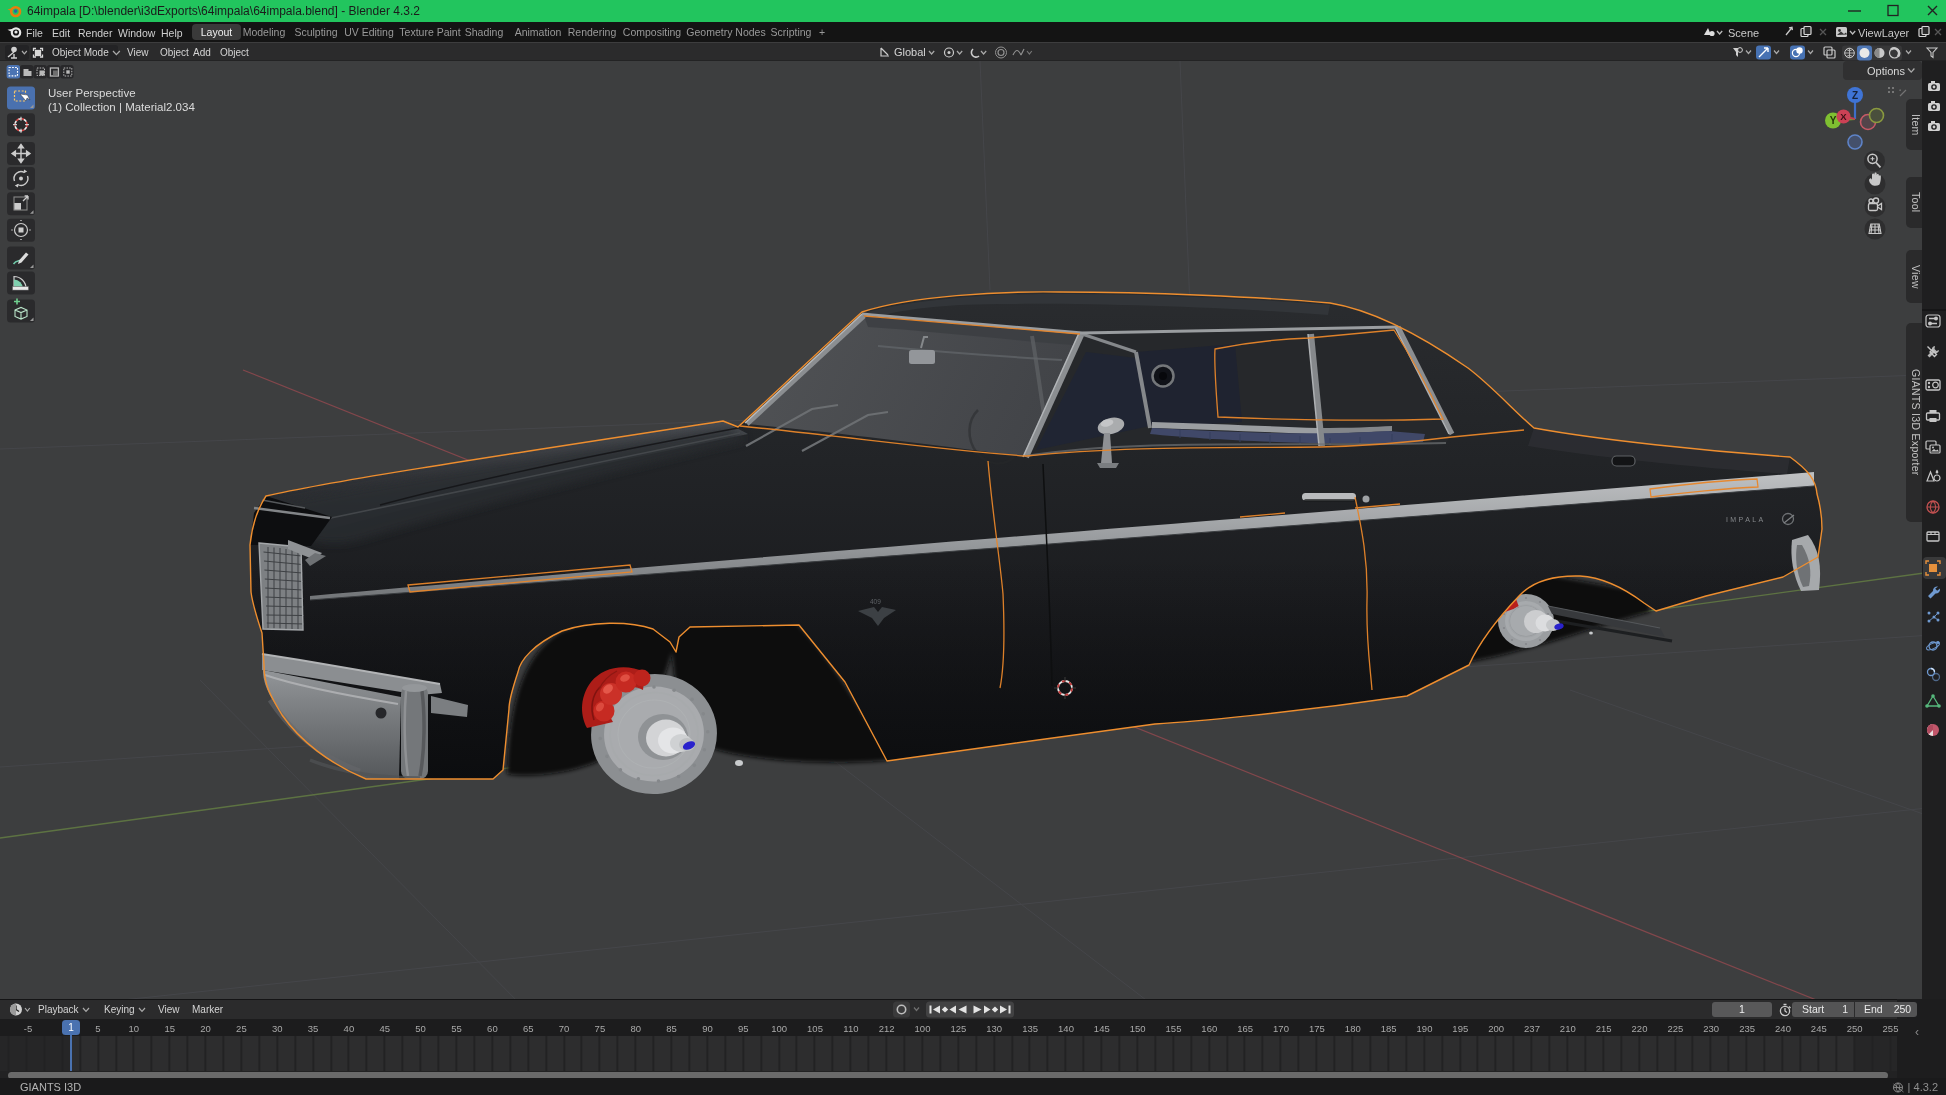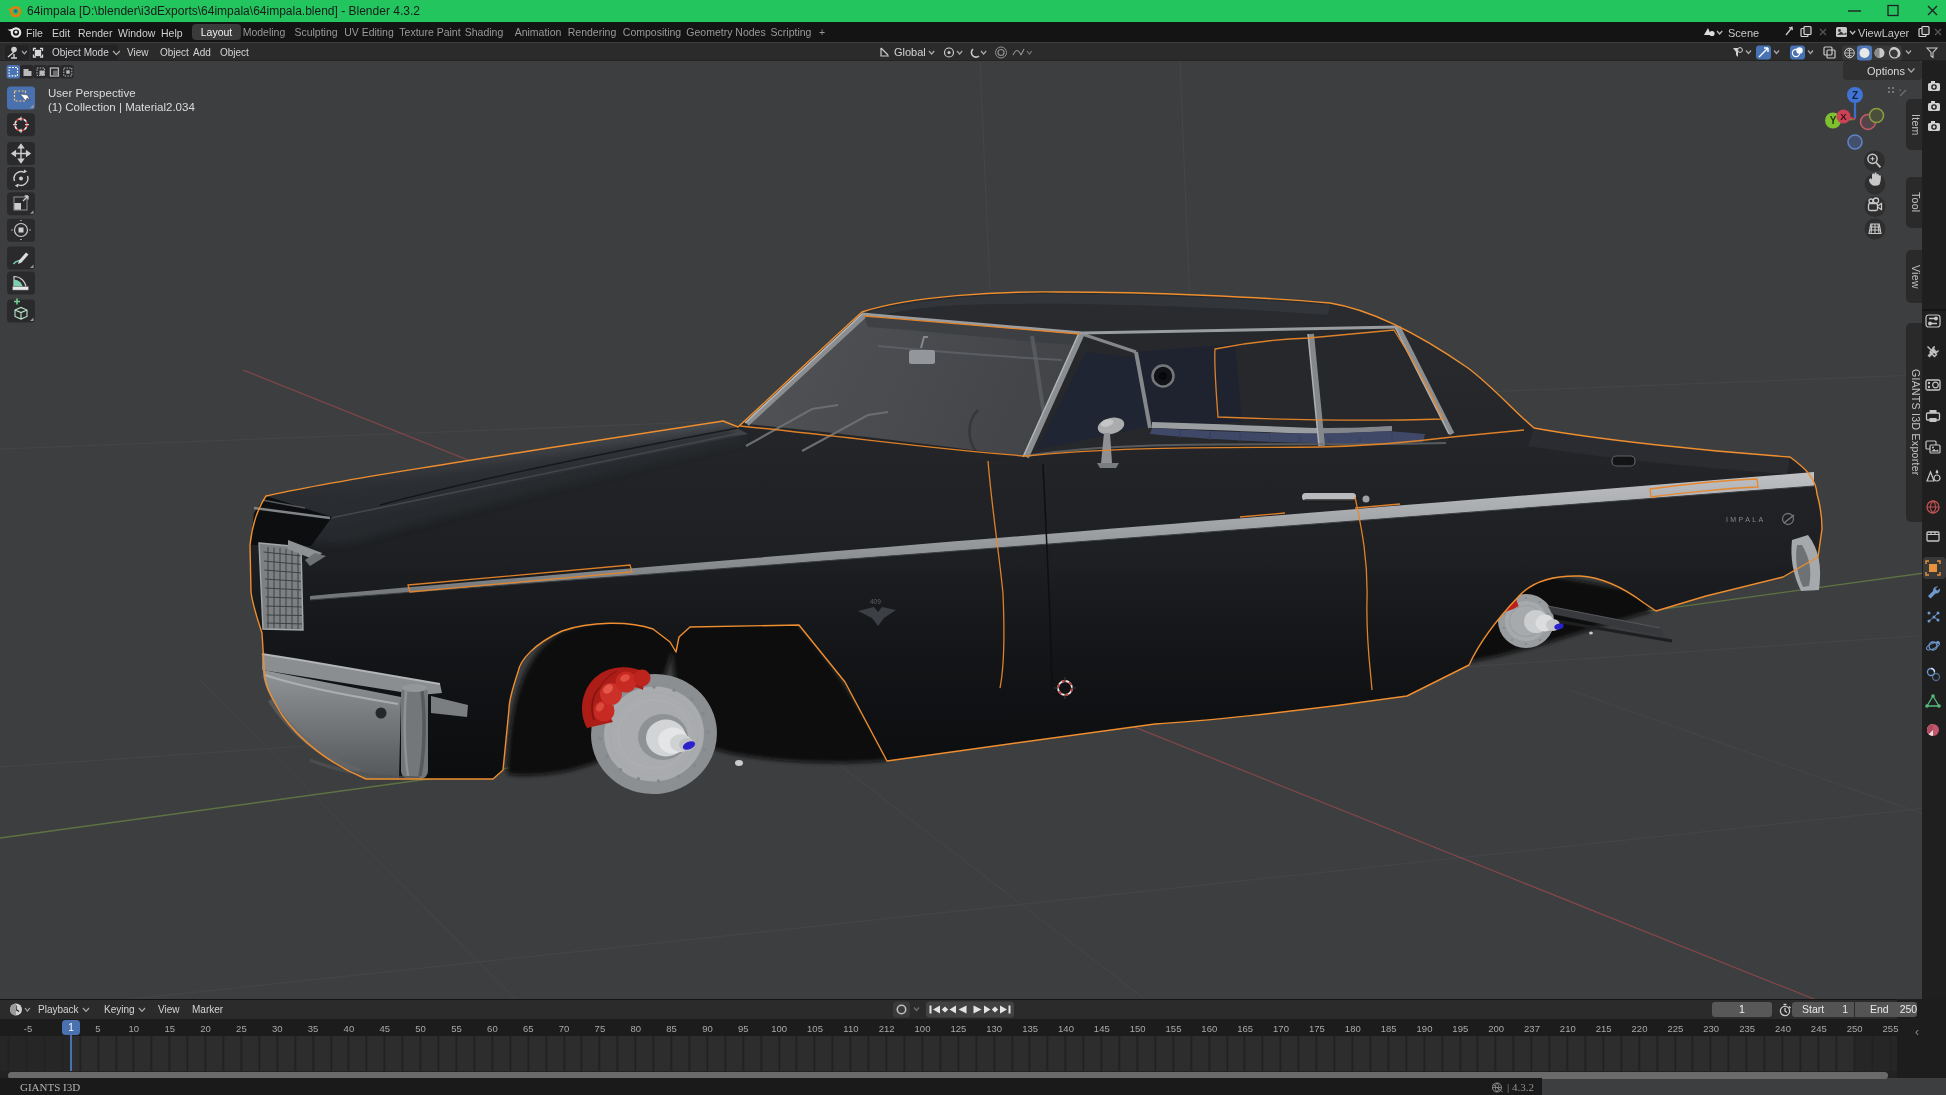--- a/index.html
+++ b/index.html
@@ -19,21 +19,21 @@
   .thitem { position:absolute; top:3.5px; font-size:10px; color:#d4d4d4; }
   #timeline { left:0; top:999px; width:1897px; height:79px; background:#222223; z-index:10; border-top:1px solid #141415; }
   #tl-header { position:absolute; left:0; top:0; width:1897px; height:26px; background:#2b2b2c; }
   #tl-ruler { position:absolute; left:0; top:19px; width:1897px; height:17px; background:#1c1c1d; }
   .rnum { position:absolute; top:3.5px; font-size:9.5px; color:#a9a9a9; transform:translateX(-50%); }
   #tl-body { position:absolute; left:0; top:36px; width:1897px; height:35px; background:#262627; }
   #tl-range { position:absolute; left:71px; top:0; width:1784px; height:35px; background:#2d2d2e; }
   .vlines { position:absolute; top:0; height:35px;
     background-image:repeating-linear-gradient(90deg, #222223 0px, #222223 2px, transparent 2px, transparent 17.92px); }
   #scrollbar { position:absolute; left:8px; top:72px; width:1880px; height:7px; background:#6a6a6a; border-radius:4px; }
-  #statusbar { left:0; top:1078px; width:1542px; height:17px; background:#1a1a1b; z-index:10;font-family:Liberation Serif, serif; }
+  #statusbar { left:0; top:1078px; width:1946px; height:17px; background:#1a1a1b; z-index:10; }
   #statusbar .sl { position:absolute; left:20px; top:3px; font-size:11px; color:#b4b4b4; }
   #statusbar .sr { position:absolute; right:8px; top:3px; font-size:11px; color:#8f8f8f; }
   #rightcol { left:1922px; top:61px; width:24px; height:938px; background:#202021; z-index:9; border-left:1px solid #161617; }
   #rightcol2 { left:1897px; top:999px; width:49px; height:79px; background:#1d1d1e; z-index:9; }
   .ntab { position:absolute; left:1906px; width:16px; background:#2a2a2b;
     border-radius:5px 0 0 5px; color:#c3c3c3; font-size:10.5px; z-index:9;
     writing-mode:vertical-rl; text-align:center; letter-spacing:0.3px; }
 </style>
 </head>
 <body>
@@ -668,21 +668,21 @@
         <path d="M107,4.5 l7,4 -7,4 z"></path>
       </g>
     </svg>
 
     <div style="position:absolute;left:1712px;top:2px;width:60px;height:15px;background:#585859;border-radius:3px;color:#f0f0f0;font-size:10.5px;text-align:center;line-height:15px">1</div>
     <svg class="abs" style="left:1778px;top:3px" width="14" height="14" viewBox="0 0 14 14">
       <circle cx="7" cy="8" r="4.6" fill="none" stroke="#c9c9c9" stroke-width="1.3"></circle>
       <path d="M7,5 v3 l2,1.5 M5.5,1.5 h3 M11,3.5 l1.5,1.5" stroke="#c9c9c9" stroke-width="1.3" fill="none"></path>
     </svg>
     <div style="position:absolute;left:1792px;top:2px;width:62px;height:15px;background:#545455;border-radius:3px 0 0 3px;color:#e9e9e9;font-size:10.5px;line-height:15px"><span style="margin-left:10px">Start</span><span style="margin-left:18px">1</span></div>
-    <div style="position:absolute;left:1855px;top:2px;width:62px;height:15px;background:#545455;border-radius:0 3px 3px 0;color:#e9e9e9;font-size:10.5px;line-height:15px"><span style="margin-left:15px">End</span><span style="margin-left:11px">250</span></div>
+    <div style="position:absolute;left:1855px;top:2px;width:62px;height:15px;background:#545455;border-radius:0 3px 3px 0;color:#e9e9e9;font-size:10.5px;line-height:15px"><span style="margin-left:9px">End</span><span style="margin-left:11px">250</span></div>
   </div>
   <div id="tl-ruler">
     <span style="position:absolute;left:2px;top:18px;color:#888;font-size:11px">›</span>
     <span class="rnum" style="left:28px">-5</span>
     <span class="rnum" style="left:98.0px">5</span>
     <span class="rnum" style="left:133.8px">10</span>
     <span class="rnum" style="left:169.7px">15</span>
     <span class="rnum" style="left:205.6px">20</span>
     <span class="rnum" style="left:241.4px">25</span>
     <span class="rnum" style="left:277.2px">30</span>

